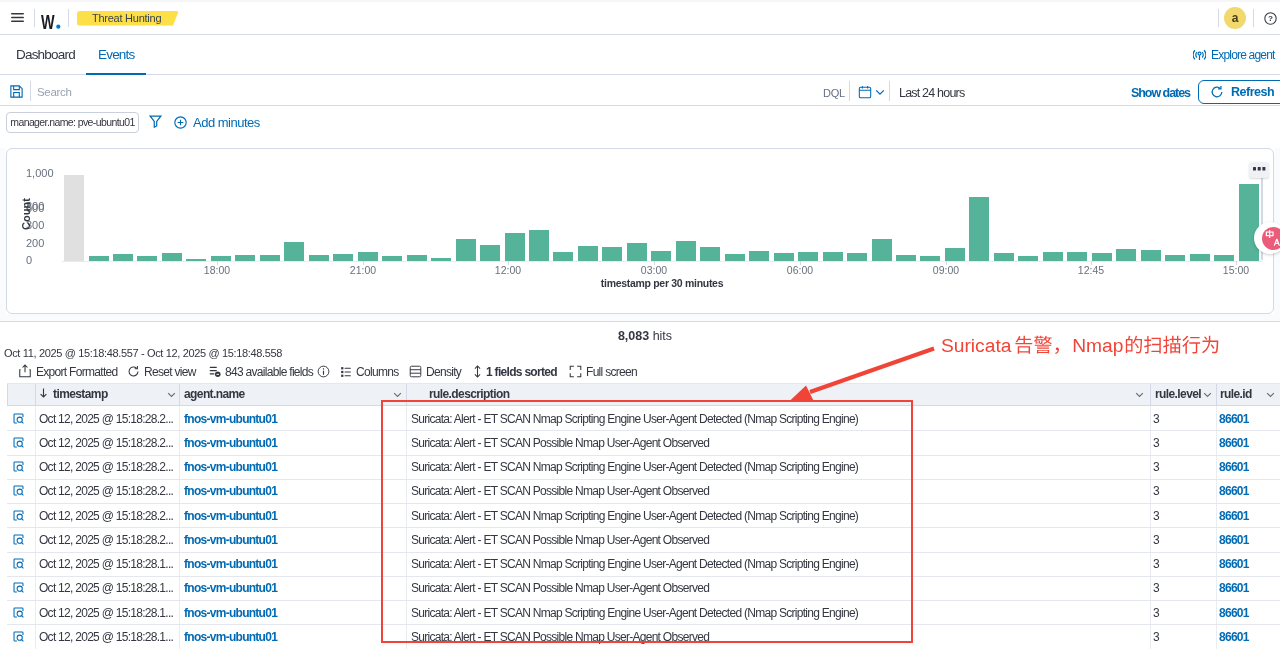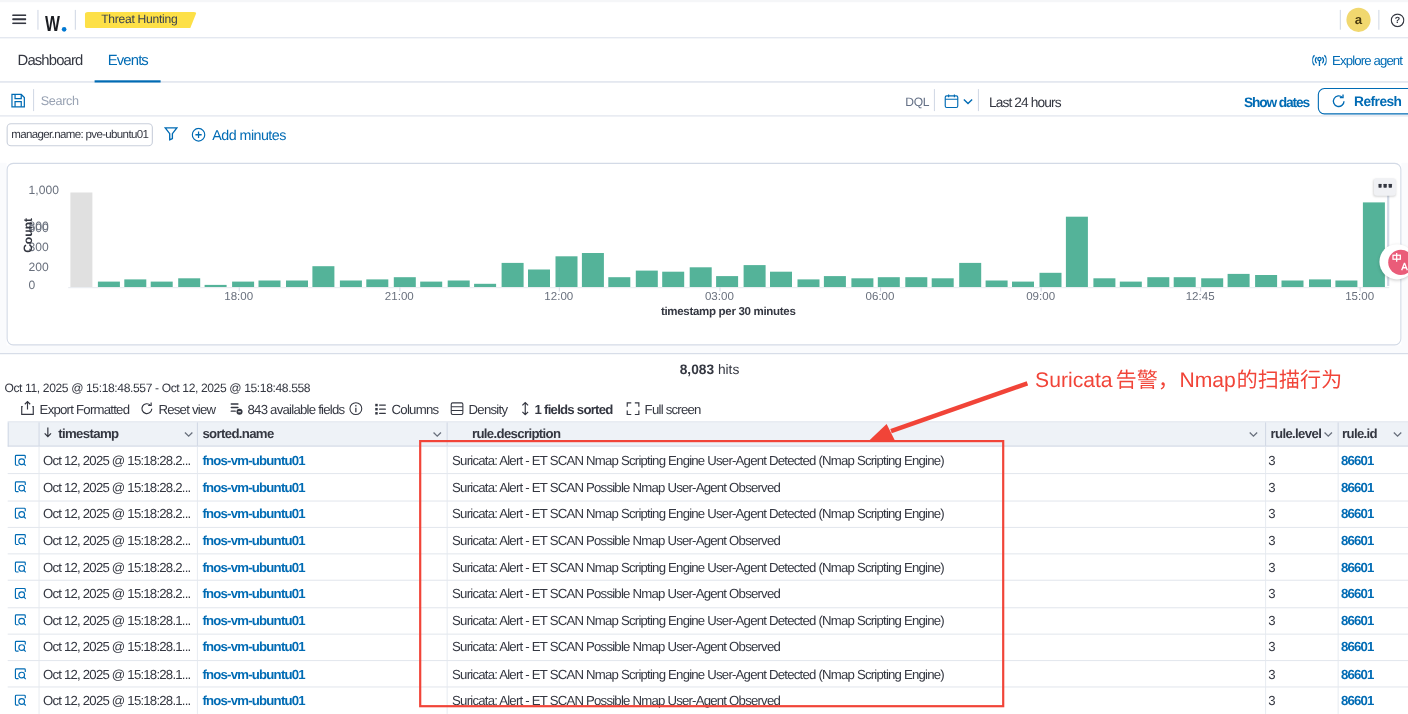--- a/index.html
+++ b/index.html
@@ -282,21 +282,21 @@
         </svg></span>1 fields sorted</div>
     <div class="tool" style="left:569px;"><span style="display:inline-block;vertical-align:-2px;margin-right:4px"><svg width="13" height="13" viewBox="0 0 16 16" fill="none" stroke="#343741" stroke-width="1.3">
           <path d="M6 1.5H1.5V6M10 1.5h4.5V6M6 14.5H1.5V10M10 14.5h4.5V10"></path>
         </svg></span>Full screen</div>
   </div>
 <div class="abs" id="thead"></div>
 <div id="tablebody">
     <div class="th" style="left:38px"><svg width="11" height="12" viewBox="0 0 16 16" fill="none" stroke="#343741" stroke-width="1.6" style="display:inline-block;vertical-align:-1px;margin-right:4px">
         <path d="M8 1.5v12M3.8 9.5L8 13.8l4.2-4.3"></path>
       </svg>timestamp</div>
-    <div class="th" style="left:184px">sorted.name</div>
+    <div class="th" style="left:184px">agent.name</div>
     <div class="th" style="left:429px">rule.description</div>
     <div class="th" style="left:1155px">rule.level</div>
     <div class="th" style="left:1220px">rule.id</div>
     <div class="abs" style="left:167px;top:392px">
       <svg width="9" height="6" viewBox="0 0 12 8" fill="none" stroke="#69707d" stroke-width="1.6">
         <path d="M1.5 1.5L6 6l4.5-4.5"></path>
       </svg>
     </div>
     <div class="abs" style="left:393px;top:392px">
       <svg width="9" height="6" viewBox="0 0 12 8" fill="none" stroke="#69707d" stroke-width="1.6">

